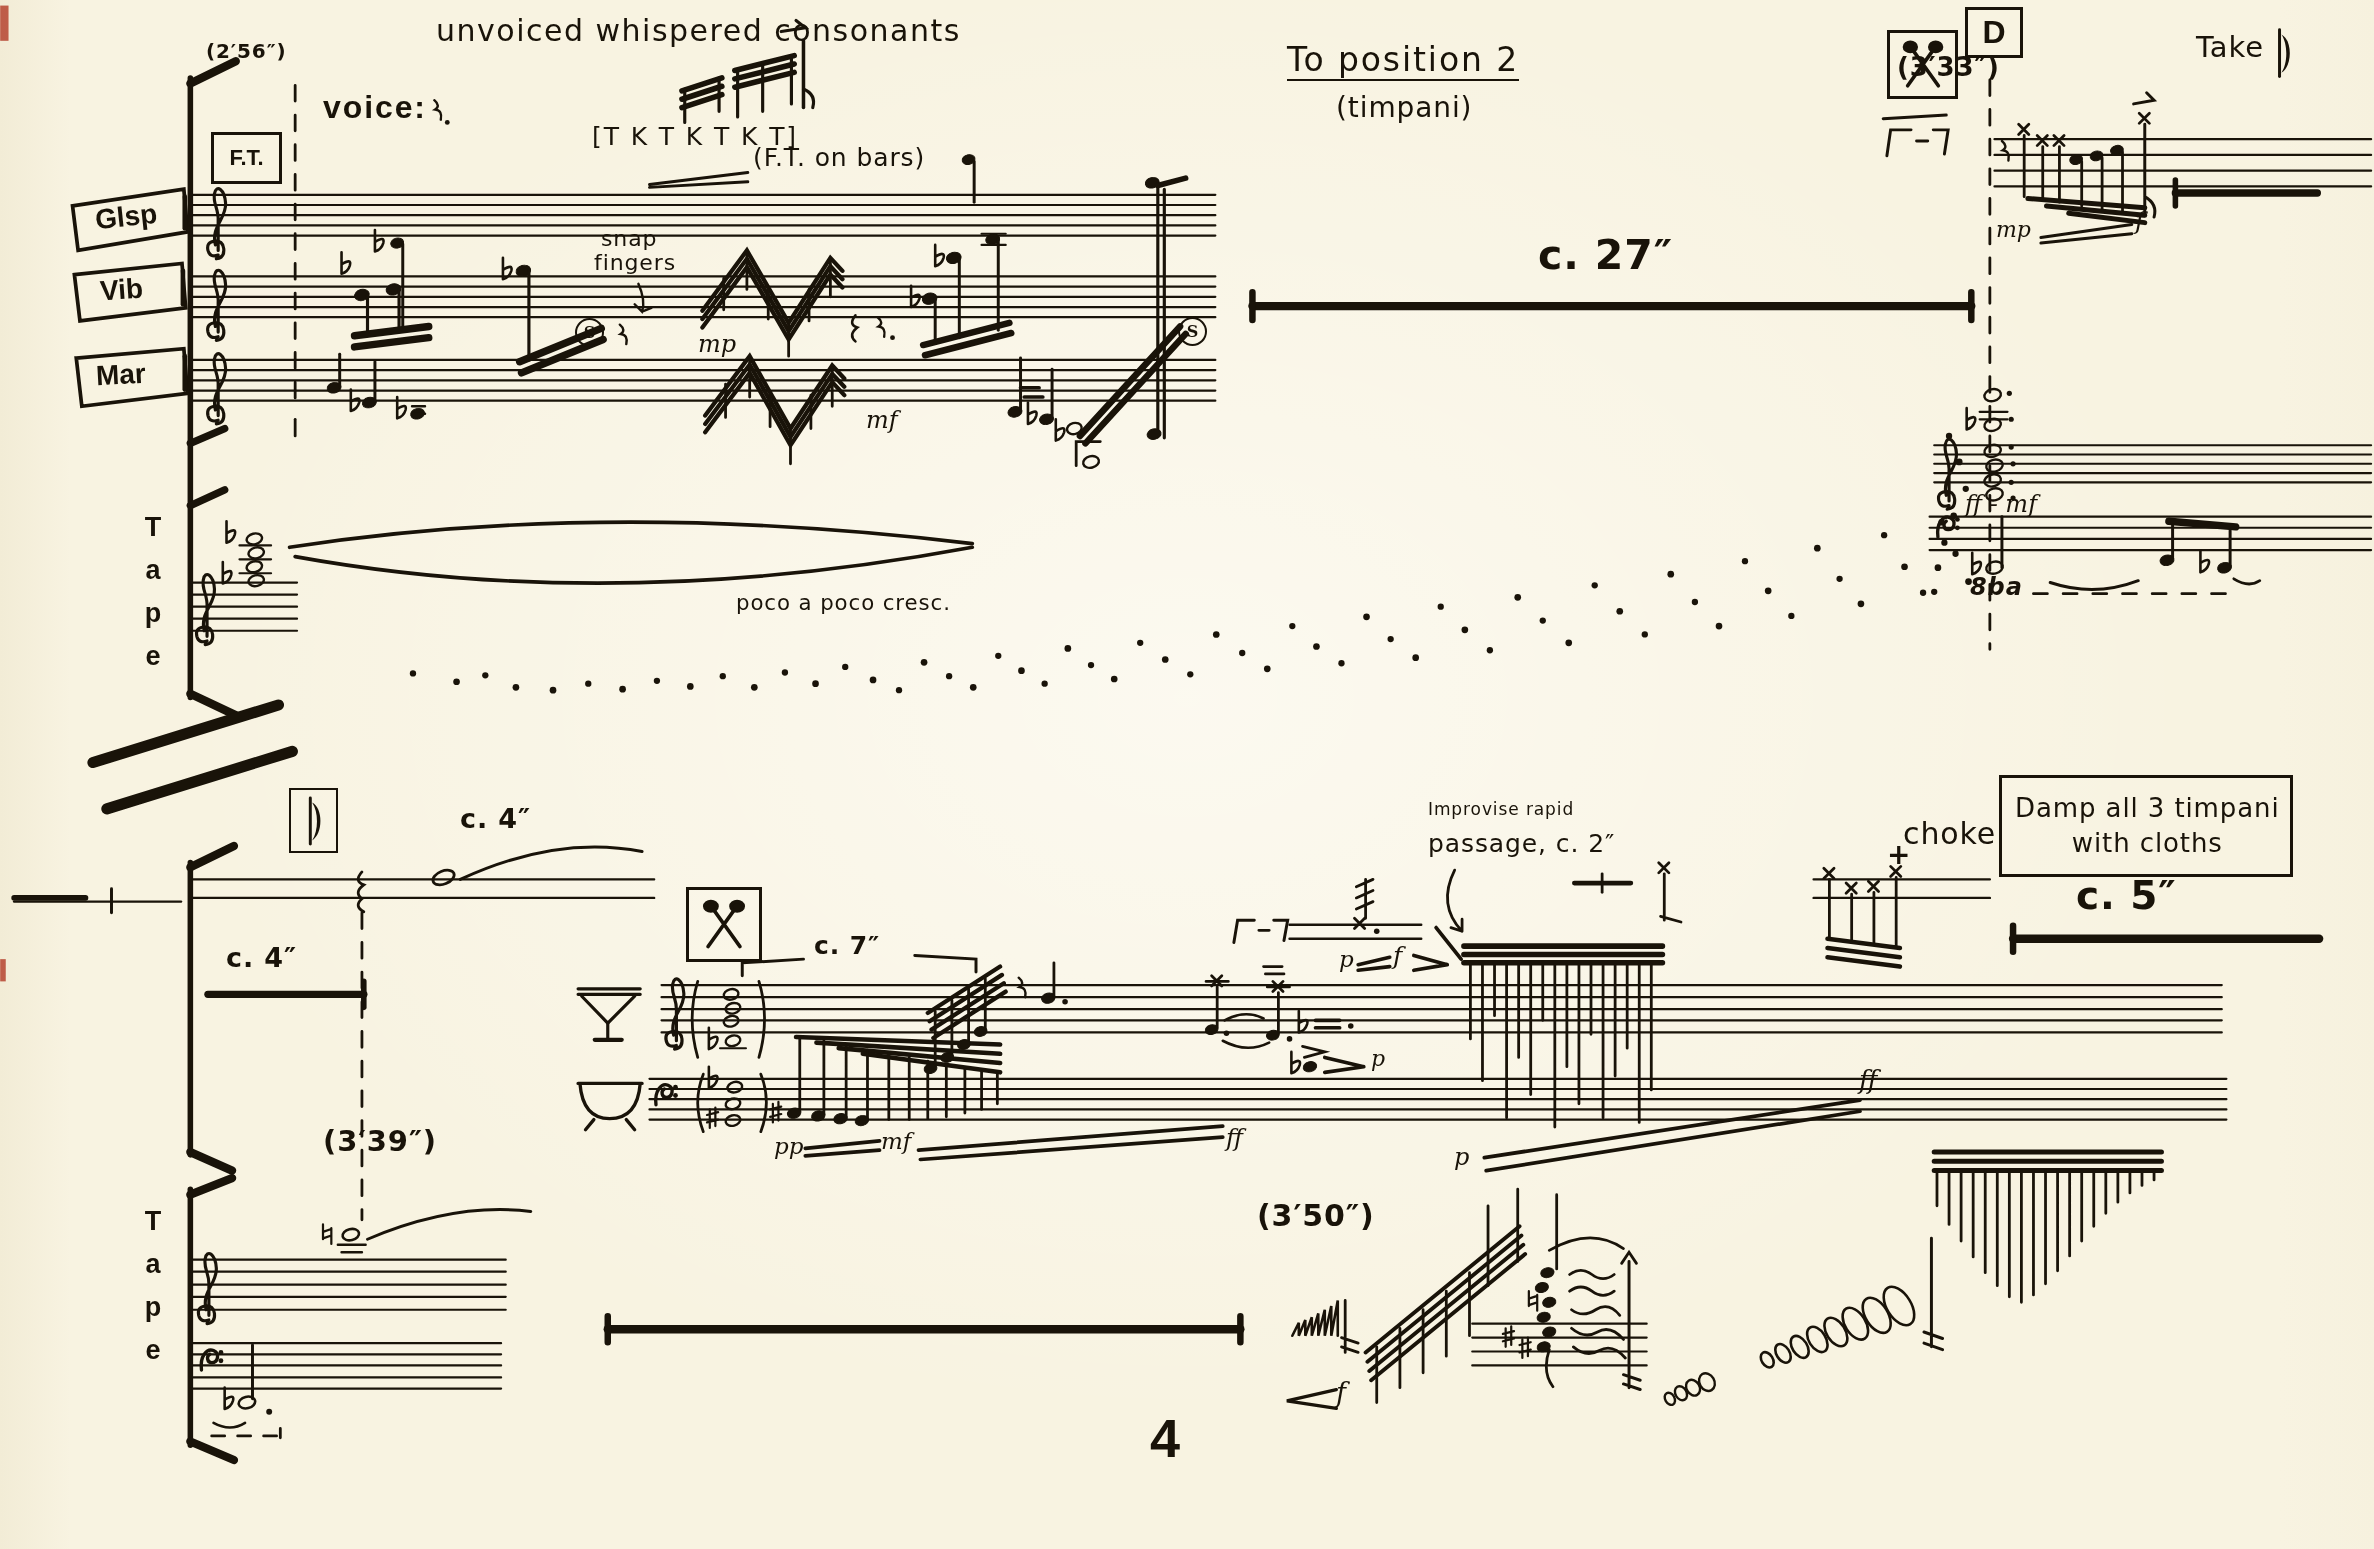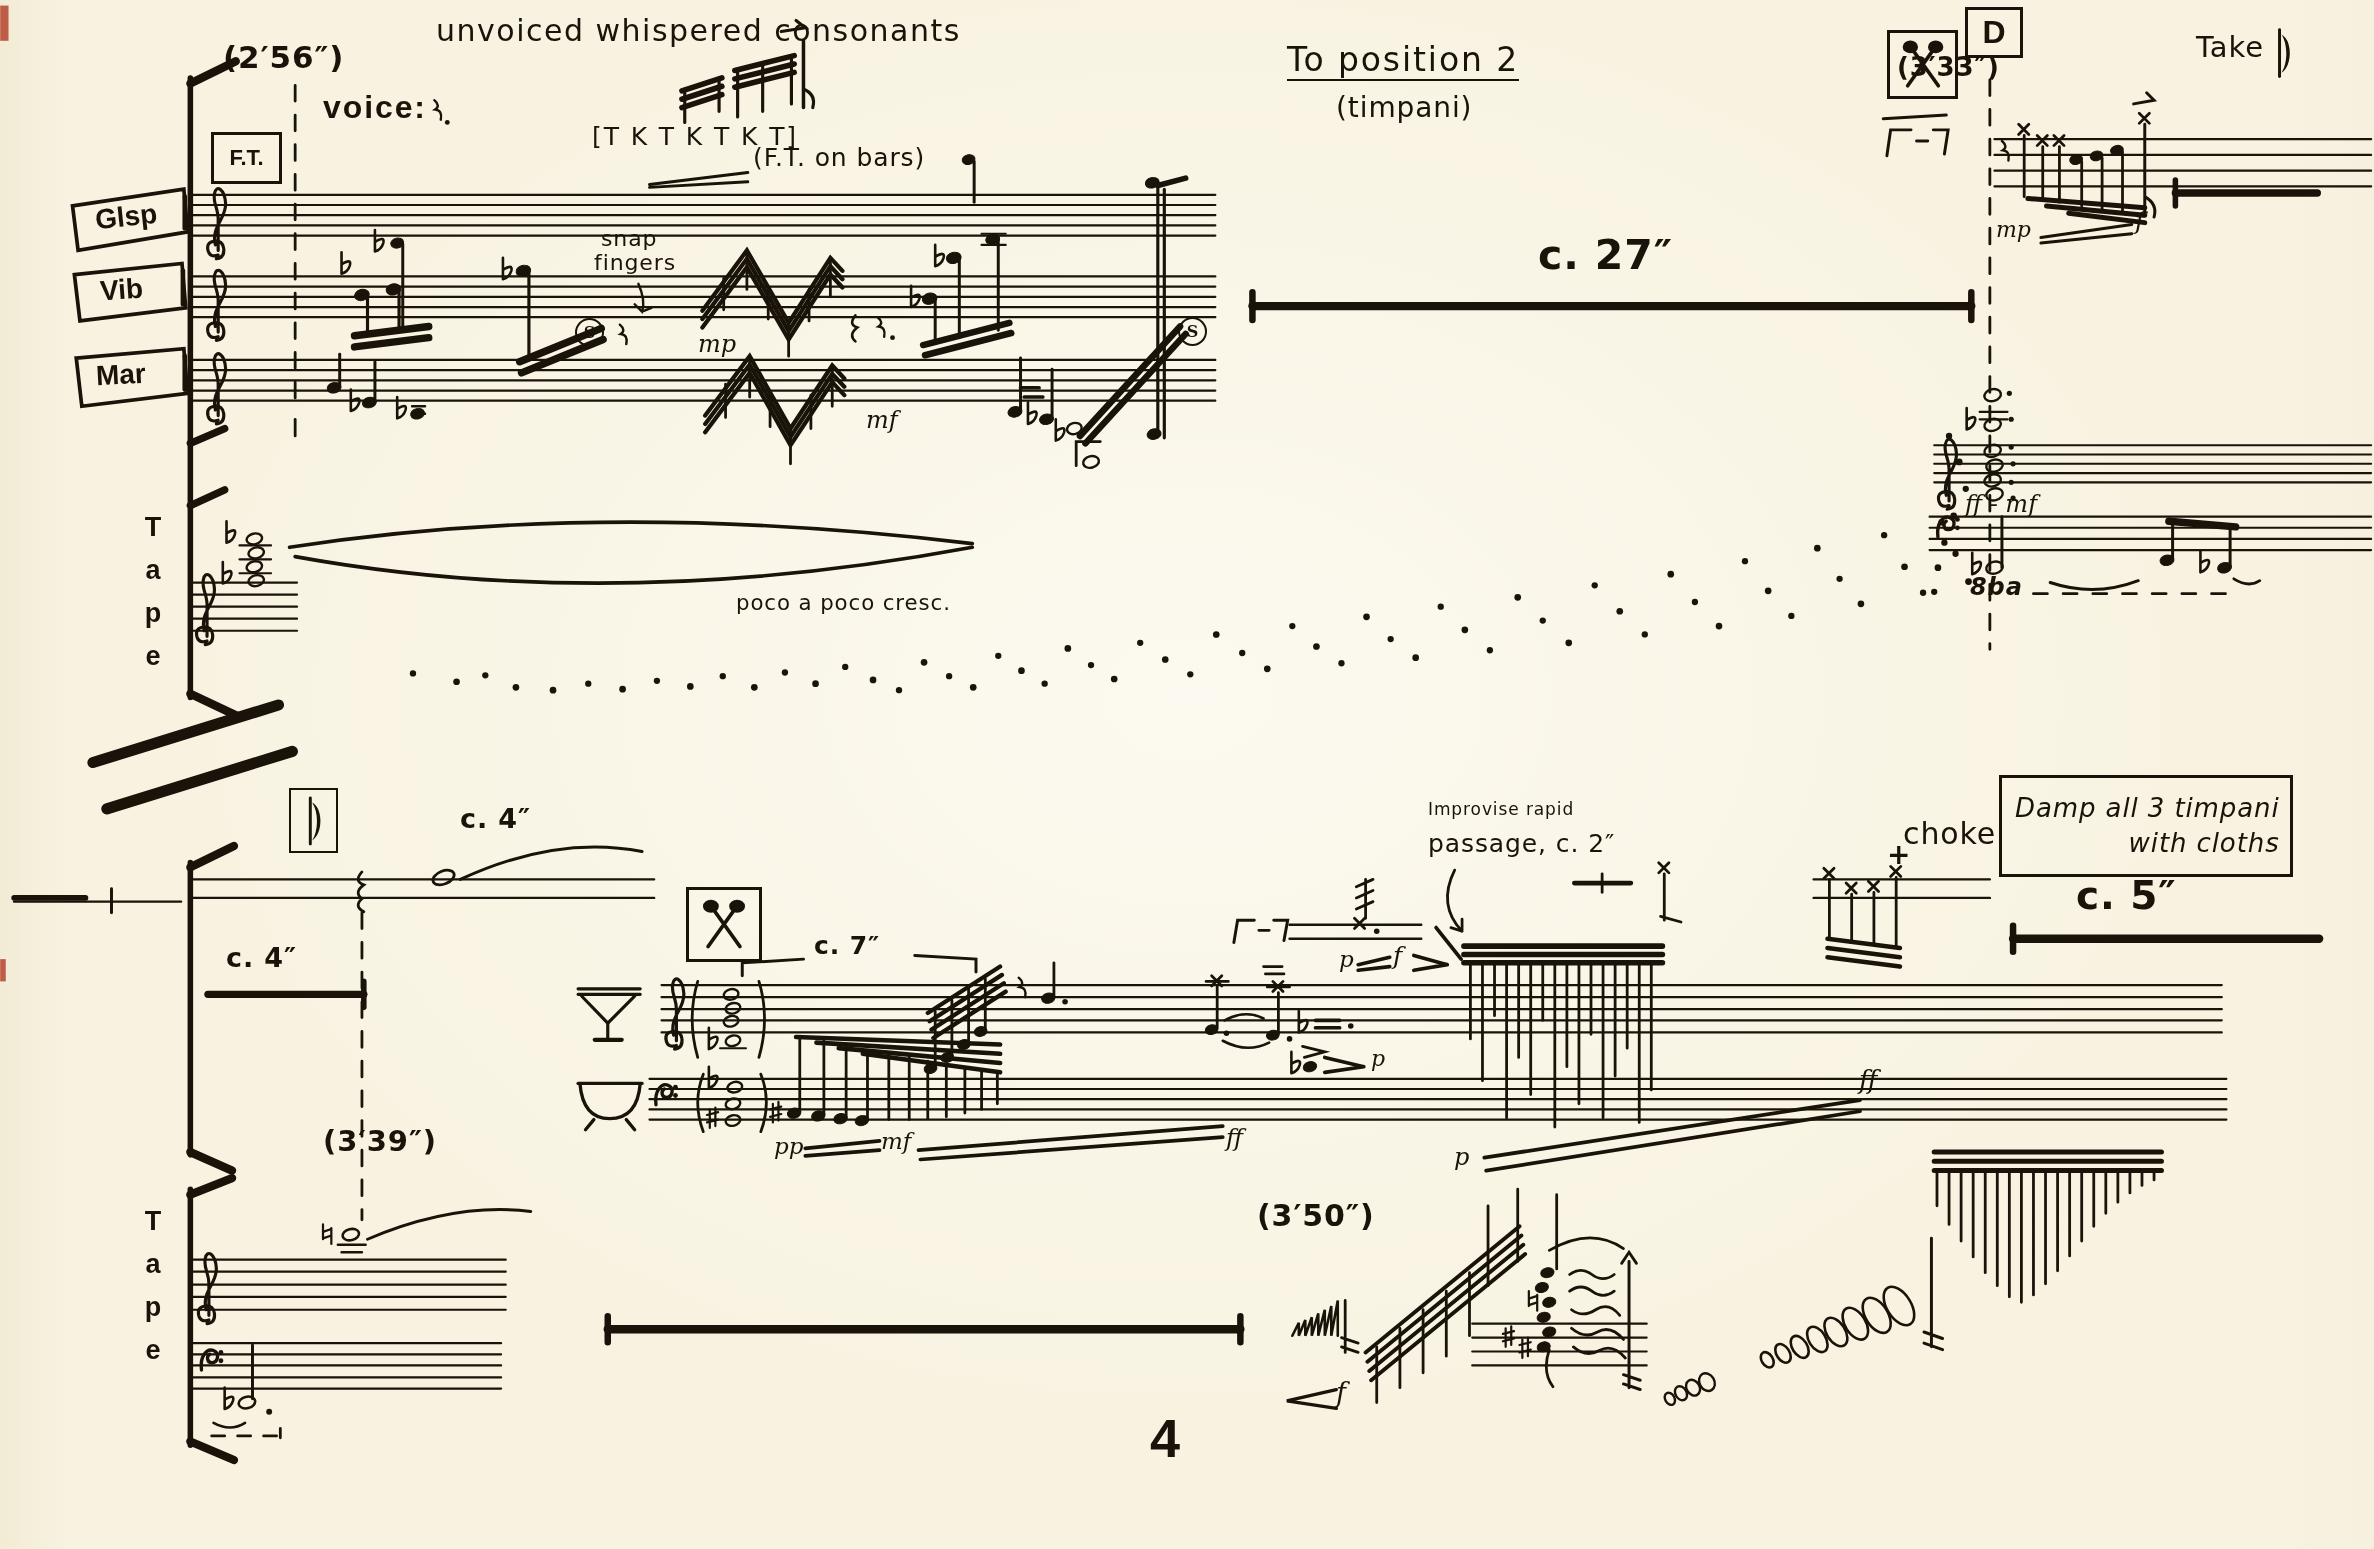--- a/index.html
+++ b/index.html
@@ -18,21 +18,21 @@
   .dyn{position:absolute;font-family:"DejaVu Serif",serif;font-style:italic;font-weight:normal;}
   .box{position:absolute;border:3.2px solid #191309;background:transparent;
        display:flex;align-items:center;justify-content:center;}
   .vert{position:absolute;writing-mode:vertical-rl;text-orientation:upright;
         font-family:"Liberation Sans",sans-serif;font-weight:bold;letter-spacing:13px;}
   .underl{border-bottom:2.8px solid #191309;padding-bottom:1.9px;}
   .scircle{position:absolute;width:25px;height:25px;border:2.3px solid #191309;border-radius:50%;
         display:flex;align-items:center;justify-content:center;
         font-family:"DejaVu Serif",serif;font-weight:bold;font-size:16px;}
   svg.art{position:absolute;left:0;top:0;}
-  .damptext{display:block;text-align:right;line-height:1.35;font-style:italic;}
+  .damptext{display:block;text-align:center;line-height:1.35;}
 </style>
 </head>
 <body>
 
 <div id="paper"></div>
 
 <svg class="art" width="2375" height="1550" viewBox="0 0 2560 1671">
 <defs>
   <g id="tclef" stroke="#191309" stroke-width="3.4" fill="none" stroke-linecap="round">
     <path d="M13,83 q-9,3 -11,-5 q-2,-9 7,-10 q9,-1 10,8 q1,10 -8,11"></path>
@@ -625,21 +625,21 @@
     <use href="#flat" x="242" y="1496"></use>
     <ellipse cx="266" cy="1512" rx="9" ry="6.2" transform="rotate(-14 266 1512)" stroke-width="2.8"></ellipse>
     <circle cx="290" cy="1522" r="3.2" fill="#191309" stroke="none"></circle>
     <path d="M230,1534 q18,10 34,0" stroke-width="2.8"></path>
     <path d="M228,1548 H310 M302,1540 V1550" stroke-width="3" stroke-dasharray="14 14"></path>
   </g>
 </g>
 </svg>
 
 <div class="t hand" style="left:436px;top:15px;font-size:30px;letter-spacing:1.5px">unvoiced whispered consonants</div>
-<div class="t handb" style="left:223px;top:41px;font-size:31px">(2′56″)</div>
+<div class="t handb" style="left:206px;top:41px;font-size:20px">(2′56″)</div>
 <div class="t print" style="left:323px;top:91px;font-size:32px;letter-spacing:1.9px">voice:</div>
 <div class="t hand" style="left:592px;top:124px;font-size:25px;letter-spacing:1.9px">[T K T K T K T]</div>
 <div class="t hand" style="left:753px;top:145px;font-size:25px">(F.T. on bars)</div>
 
 <div class="box" style="left:211px;top:132px;width:65px;height:46px">
   <span class="print" style="font-size:22px">F.T.</span>
 </div>
 
 <div class="t print" style="left:95px;top:202px;font-size:28px;transform:rotate(-6deg)">Glsp</div>
 <div class="t print" style="left:100px;top:275px;font-size:28px;transform:rotate(-4deg)">Vib</div>

